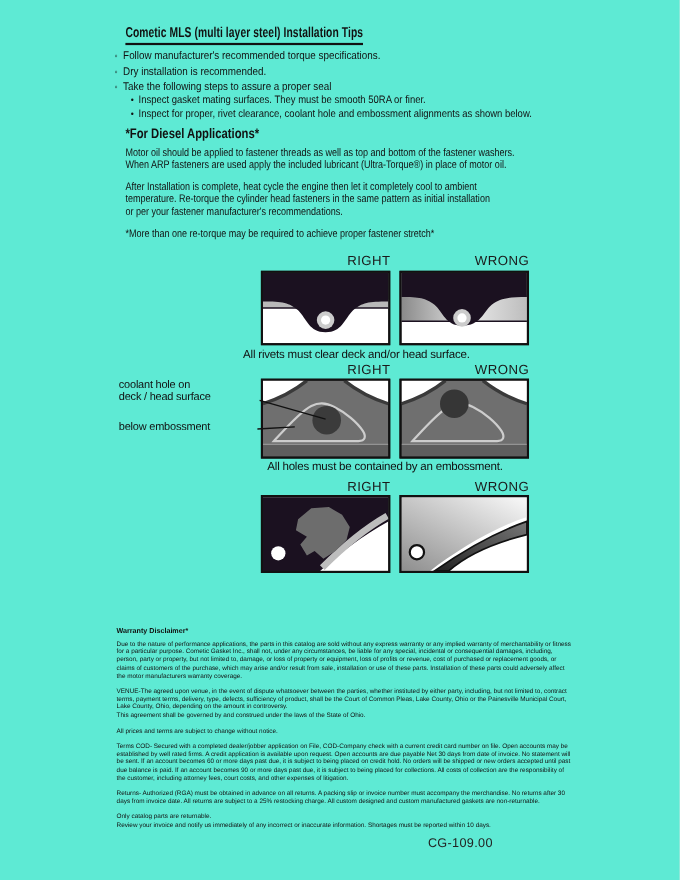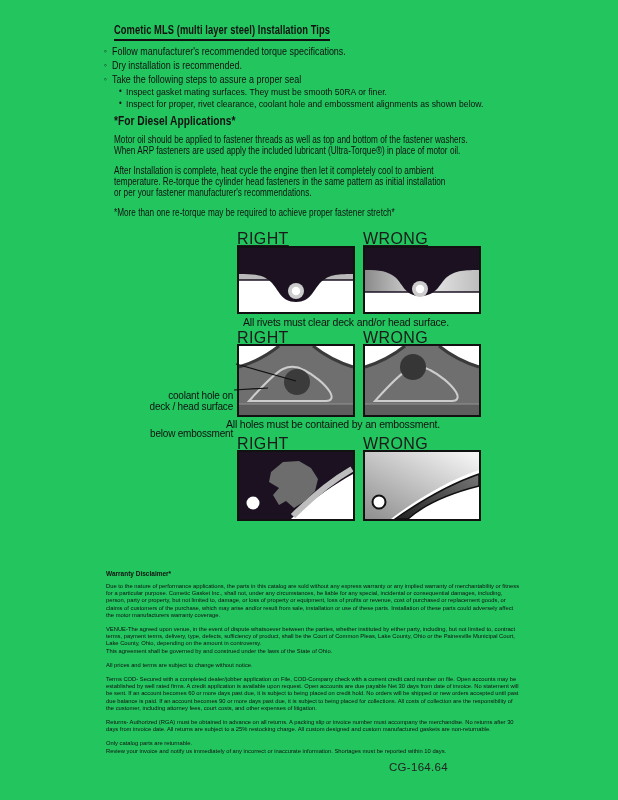--- a/index.html
+++ b/index.html
@@ -1,17 +1,17 @@
 <!DOCTYPE html>
 <html><head>
 <meta charset="utf-8">
 <style>
   html,body{margin:0;padding:0;background:#e8e8e8;}
   .page{
-    position:relative;width:618px;height:800px;background:#22c55e;
+    position:relative;width:618px;height:800px;background:#5eead4;
     font-family:"Liberation Sans","DejaVu Sans",sans-serif;color:#111;
     overflow:hidden;margin:0 auto;
   }
   .abs{position:absolute;}
   
   .doc-title{
     left:114px;top:22px;font-size:13px;font-weight:bold;white-space:nowrap;
     border-bottom:2px solid #111;padding-bottom:2px;
     transform:scaleX(0.72);transform-origin:0 0;letter-spacing:0.1px;
   }
@@ -21,23 +21,23 @@
   .b-row .marker{width:9px;font-size:9px;flex:0 0 auto;}
   .subbullets{margin-left:17px;}
   .sb-row{display:flex;font-size:9.8px;line-height:11.8px;white-space:nowrap;}
   .sb-row .marker{width:8px;font-size:9px;flex:0 0 auto;}
   
   .diesel{left:114px;top:114px;width:580px;transform:scaleX(0.82);transform-origin:0 0;}
   .diesel-heading{font-size:12.5px;font-weight:bold;margin:0 0 7px 0;}
   .diesel p{font-size:10px;line-height:10.9px;margin:0 0 9px 0;white-space:pre-line;}
   .diesel .note{margin-top:3px;}
   
-  .dlabel{width:118px;text-align:left;font-size:16px;letter-spacing:0.4px;color:#1a1a1a;text-decoration:underline;}
+  .dlabel{width:118px;text-align:right;font-size:12px;letter-spacing:0.4px;color:#1a1a1a;}
   .caption{font-size:10.5px;letter-spacing:-0.2px;white-space:pre-line;line-height:11.5px;color:#111;}
-  .annot{width:125px;text-align:right;font-size:10px;line-height:11px;white-space:pre-line;letter-spacing:-0.2px;margin-top:45px;}
+  .annot{width:125px;font-size:10px;line-height:11px;white-space:pre-line;letter-spacing:-0.2px;}
   svg{display:block;}
   .overlay{left:0;top:0;pointer-events:none;}
   
   .disclaimer{left:106px;top:570px;width:416px;}
   .disc-heading{font-size:6.5px;font-weight:bold;margin:0 0 6px 0;}
   .disclaimer p{font-size:5.8px;line-height:7.2px;margin:0;white-space:pre-line;}
   .disclaimer p.gap{margin-bottom:7px;}
   .page-number{left:389px;top:761px;font-size:11.5px;letter-spacing:0.3px;color:#222;}
 </style>
 </head>
@@ -103,21 +103,21 @@
       </linearGradient>
     </defs>
     <rect x="1" y="1" width="116" height="66" fill="#ffffff" stroke="#111" stroke-width="2"></rect>
     <rect x="2" y="22" width="114" height="24" fill="url(#g1w)"></rect>
     <line x1="2" y1="46" x2="116" y2="46" stroke="#1b1120" stroke-width="1.5"></line>
     <path d="M2,2 H116 V24 C98,24 92,25 84,31 C76,38 74,50 57,50 C42,50 40,38 32,31 C24,25 18,24 2,24 Z" fill="#1b1120"></path>
     <circle cx="57" cy="43" r="8" fill="#cccccc"></circle>
     <circle cx="57" cy="43" r="4.2" fill="#ffffff"></circle>
     <rect x="1" y="1" width="116" height="66" fill="none" stroke="#111" stroke-width="2"></rect>
   </svg>
-  <div class="abs caption" style="left:243px;top:317px;">All rivets must clear deck and/or head surface.</div>
+  <div class="abs caption" style="left:221px;top:317px;">All rivets must clear deck and/or head surface.</div>
 
   <div class="abs dlabel" style="left:237px;top:329px;">RIGHT</div>
   <div class="abs dlabel" style="left:363px;top:329px;">WRONG</div>
 
   <div class="abs annot" style="left:108px;top:345px;">coolant hole on
 deck / head surface</div>
   <div class="abs annot" style="left:108px;top:383px;">below embossment</div>
 
   <svg class="abs" style="left:237px;top:344px;" width="118" height="73" viewBox="0 0 118 73">
     <rect x="1" y="1" width="116" height="71" fill="#6f6f6f" stroke="#111" stroke-width="2"></rect>
@@ -136,21 +136,21 @@
     <path d="M2,2 H42 C32,10 18,18 2,23 Z" fill="#ffffff"></path>
     <path d="M116,2 H76 C86,10 100,18 116,23 Z" fill="#ffffff"></path>
     <path d="M42,2 C32,10 18,18 2,23" stroke="#3a3a3a" stroke-width="3" fill="none"></path>
     <path d="M76,2 C86,10 100,18 116,23" stroke="#3a3a3a" stroke-width="3" fill="none"></path>
     <rect x="2" y="60" width="114" height="11" fill="#5e5e5e"></rect>
     <line x1="2" y1="60" x2="116" y2="60" stroke="#939393" stroke-width="1"></line>
     <path d="M12,57 C22,46 36,30 46,25 C52,22 60,22 67,26 C77,31 88,40 93,48 C96,53 95,57 89,57 Z" fill="none" stroke="#cdcdcd" stroke-width="2"></path>
     <circle cx="50" cy="23" r="13" fill="#363636"></circle>
     <rect x="1" y="1" width="116" height="71" fill="none" stroke="#111" stroke-width="2"></rect>
   </svg>
-  <div class="abs caption" style="left:226px;top:419px;">All holes must be contained by an embossment.</div>
+  <div class="abs caption" style="left:243px;top:419px;">All holes must be contained by an embossment.</div>
 
   <div class="abs dlabel" style="left:237px;top:435px;">RIGHT</div>
   <div class="abs dlabel" style="left:363px;top:435px;">WRONG</div>
 
   <svg class="abs" style="left:237px;top:450px;" width="118" height="71" viewBox="0 0 118 71">
     <rect x="1" y="1" width="116" height="69" fill="#ffffff" stroke="#111" stroke-width="2"></rect>
     <path d="M2,2 H116 V24 C94,36 70,54 54,69 H2 Z" fill="#1b1120"></path>
     <path d="M115,19 C94,31 72,50 56,66" stroke="#bdbdbd" stroke-width="6" fill="none"></path>
     <path d="M34,22 L46,12 L62,11 L74,18 L81,29 L78,41 L68,51 L57,58 L49,51 L42,55 L36,45 L42,38 L32,32 Z" fill="#6d6d6d"></path>
     <circle cx="16" cy="53" r="6.5" fill="#ffffff"></circle>
@@ -184,15 +184,15 @@
     <p class="gap">Due to the nature of performance applications, the parts in this catalog are sold without any express warranty or any implied warranty of merchantability or fitness for a particular purpose.  Cometic Gasket Inc., shall not, under any circumstances, be liable for any special, incidental or consequential damages, including, person, party or property, but not limited to, damage, or loss of property or equipment, loss of profits or revenue, cost of purchased or replacement goods, or claims of customers of the purchase, which may arise and/or result from sale, installation or use of these parts.  Installation of these parts could adversely affect the motor manufacturers warranty coverage.</p>
     <p>VENUE-The agreed upon venue, in the event of dispute whatsoever between the parties, whether instituted by either party, including, but not limited to, contract terms, payment terms, delivery, type, defects, sufficiency of product, shall be the Court of Common Pleas, Lake County, Ohio or the Painesville Municipal Court, Lake County, Ohio, depending on the amount in controversy.</p>
     <p class="gap">This agreement shall be governed by and construed under the laws of the State of Ohio.</p>
     <p class="gap">All prices and terms are subject to change without notice.</p>
     <p class="gap">Terms COD- Secured with a completed dealer/jobber application on File, COD-Company check with a current credit card number on file.  Open accounts may be established by well rated firms.  A credit application is available upon request.  Open accounts are due payable Net 30 days from date of invoice.  No statement will be sent.  If an account becomes 60 or more days past due, it is subject to being placed on credit hold.  No orders will be shipped or new orders accepted until past due balance is paid.  If an account becomes 90 or more days past due, it is subject to being placed for collections.  All costs of collection are the responsibility of the customer, including attorney fees, court costs, and other expenses of litigation.</p>
     <p class="gap">Returns- Authorized (RGA) must be obtained in advance on all returns.  A packing slip or invoice number must accompany the merchandise.  No returns after 30 days from invoice date.  All returns are subject to a 25% restocking charge.  All custom designed and custom manufactured gaskets are non-returnable.</p>
     <p>Only catalog parts are returnable.</p>
     <p>Review your invoice and notify us immediately of any incorrect or inaccurate information.  Shortages must be reported within 10 days.</p>
   </div>
 
-  <div class="abs page-number">CG-164.64</div>
+  <div class="abs page-number">CG-109.00</div>
 
 </div>
 
 </body></html>

